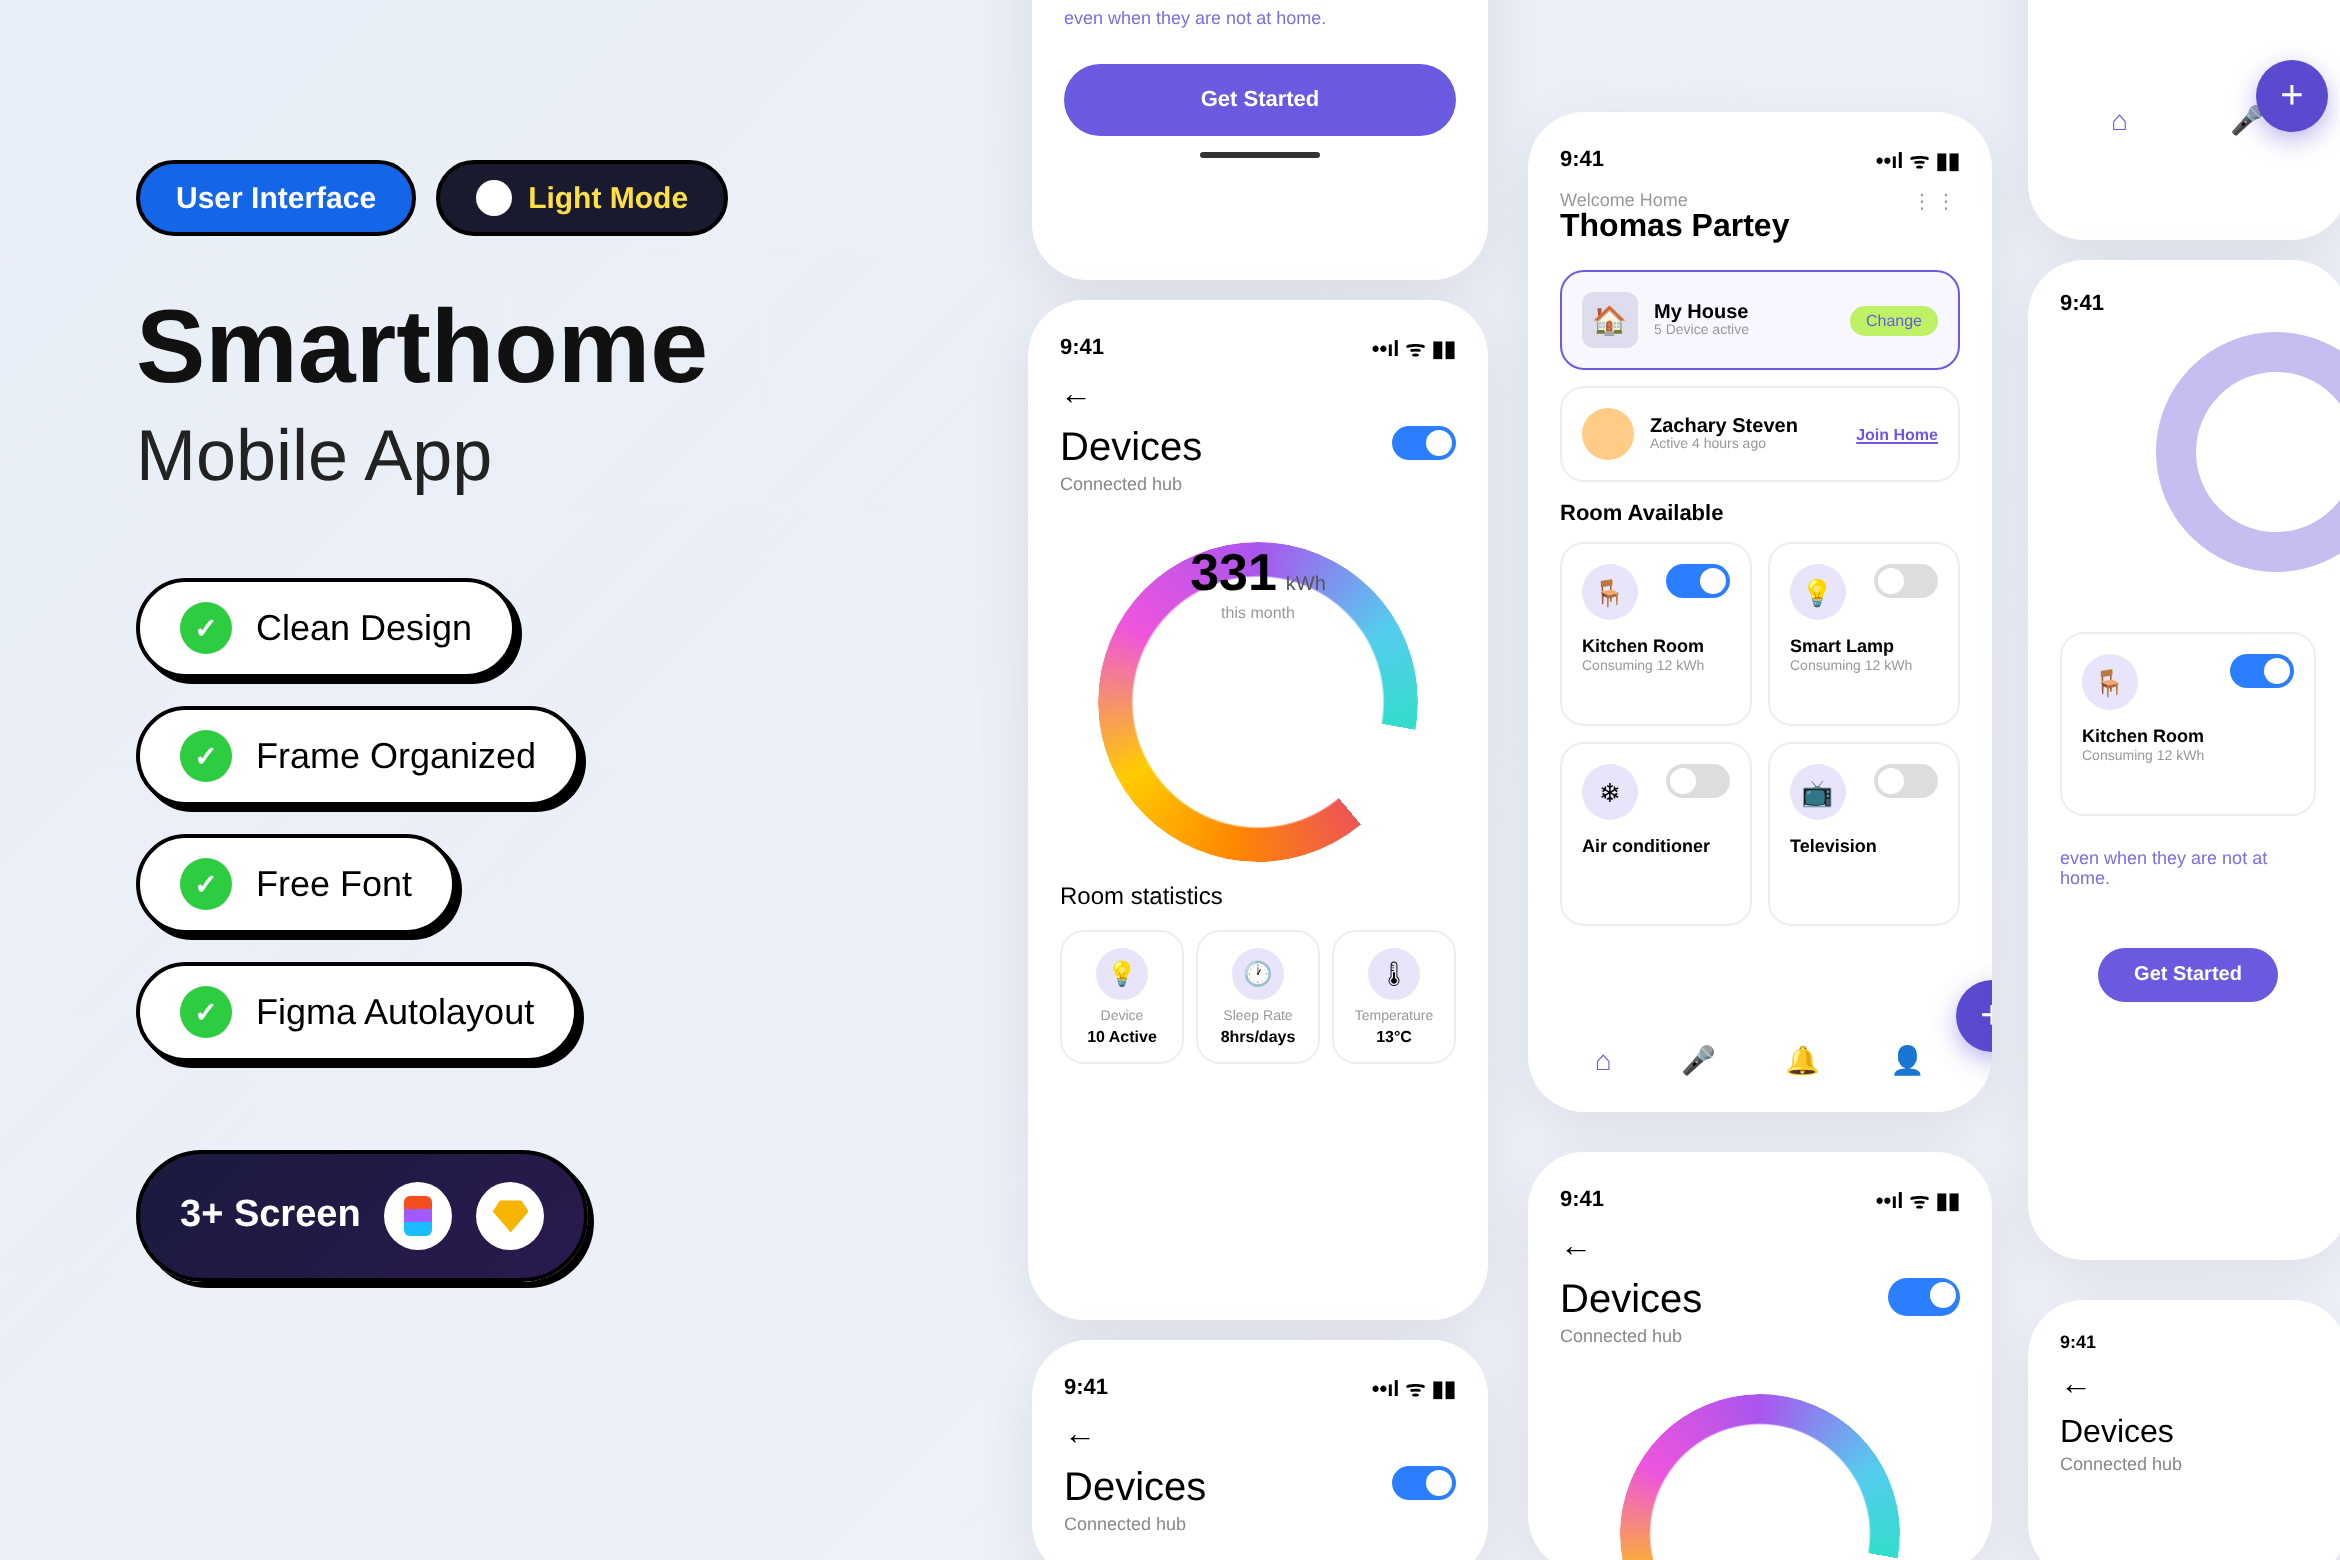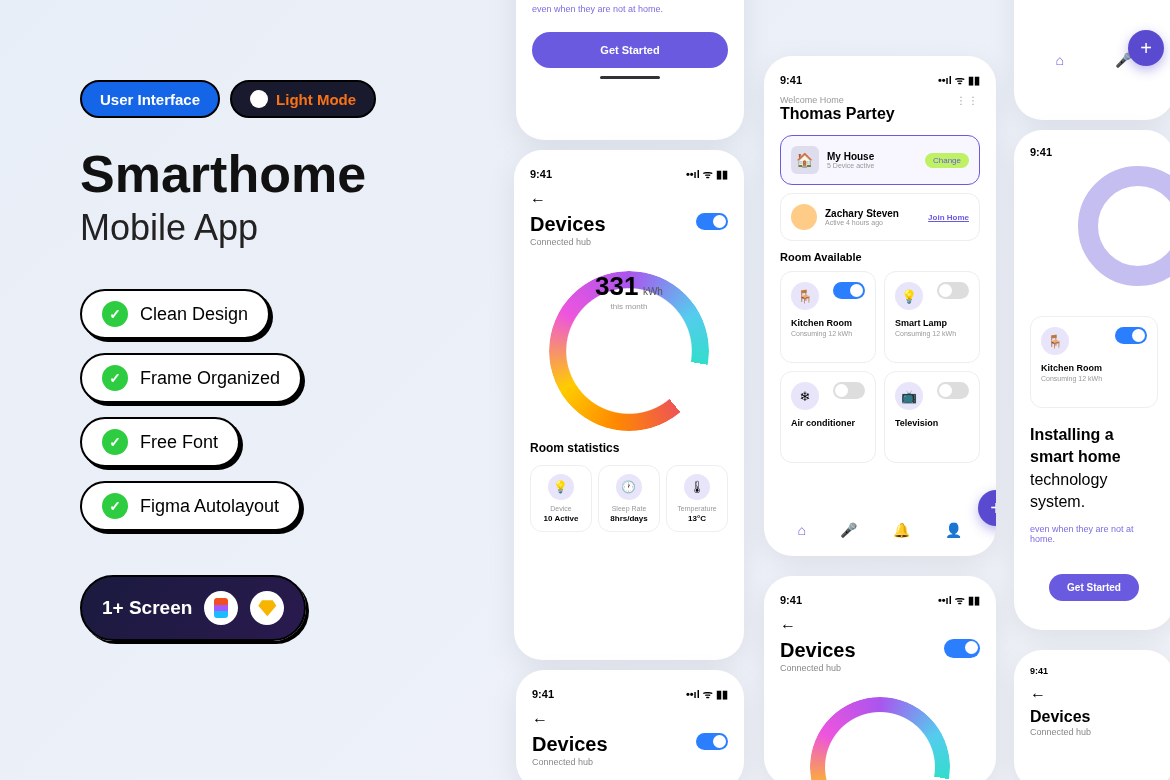--- a/index.html
+++ b/index.html
@@ -1,21 +1,21 @@
 <!DOCTYPE html>
 <html><head>
 <meta charset="utf-8">
 <style>
 *{margin:0;padding:0;box-sizing:border-box;font-family:-apple-system,BlinkMacSystemFont,'Segoe UI',sans-serif}
 body{width:1170px;height:780px;background:linear-gradient(135deg,#e8eef7 0%,#f0f2f9 100%);overflow:hidden;position:relative}
-.left-panel{position:absolute;left:80px;top:80px;width:420px}
+.left-panel{position:absolute;left:68px;top:80px;width:420px}
 .tag-row{display:flex;gap:10px;margin-bottom:28px}
 .tag{padding:8px 18px;border-radius:30px;font-size:15px;font-weight:600;display:flex;align-items:center;gap:8px;background:#0a0a0a;border:2px solid #000}
 .tag-blue{background:#1565e8;color:#fff}
-.tag-dark{background:#1a1a2e;color:#f97316}
+.tag-dark{background:#1a1a2e;color:#fde047}
 .sun-icon{width:18px;height:18px;background:#fff;border-radius:50%;position:relative}
 .title{font-size:52px;font-weight:800;color:#111;line-height:1.1;margin-bottom:4px}
 .subtitle{font-size:36px;font-weight:400;color:#222;margin-bottom:40px}
 .feature{display:inline-flex;align-items:center;gap:12px;padding:10px 20px;background:#fff;border:2px solid #000;border-radius:30px;font-size:18px;font-weight:500;margin-bottom:14px;box-shadow:3px 3px 0 #000}
 .check{width:26px;height:26px;background:#2ecc40;border-radius:50%;display:flex;align-items:center;justify-content:center;color:#fff;font-size:14px;font-weight:bold}
 .screen-badge{display:inline-flex;align-items:center;gap:12px;padding:14px 20px;background:linear-gradient(135deg,#1a1a3e,#2a1a4e);border:2px solid #000;border-radius:40px;margin-top:30px;box-shadow:3px 3px 0 #000}
 .screen-badge-text{color:#fff;font-size:19px;font-weight:600}
 .tool-icon{width:34px;height:34px;background:#fff;border-radius:50%;display:flex;align-items:center;justify-content:center}
 .figma-ico{width:14px;height:20px;background:linear-gradient(#f24e1e 33%,#a259ff 33% 66%,#1abcfe 66%);border-radius:3px}
 .sketch-ico{width:18px;height:16px;background:#f7b500;clip-path:polygon(50% 100%,0 35%,20% 0,80% 0,100% 35%)}
@@ -24,34 +24,34 @@
 .phone2{left:764px;top:56px;width:232px;height:500px}
 .phone3{left:516px;top:-70px;width:228px;height:210px}
 .phone4{left:1014px;top:-70px;width:160px;height:190px}
 .phone5{left:1014px;top:130px;width:160px;height:500px}
 .phone6{left:764px;top:576px;width:232px;height:210px}
 .phone7{left:516px;top:670px;width:228px;height:120px}
 .phone8{left:1014px;top:650px;width:160px;height:140px}
 .status-bar{display:flex;justify-content:space-between;align-items:center;font-size:11px;font-weight:600;margin-bottom:8px}
 .signals{display:flex;gap:3px;align-items:center}
 .back-arrow{font-size:16px;margin-bottom:6px;display:inline-block}
-.screen-title{font-size:20px;font-weight:700;margin-bottom:1px}
+.screen-title{font-size:20px;font-weight:400;margin-bottom:1px}
 .screen-sub{font-size:9px;color:#888;margin-bottom:14px}
 .toggle{width:32px;height:17px;background:#2b7fff;border-radius:10px;position:relative;display:inline-block}
 .toggle::after{content:'';position:absolute;width:13px;height:13px;background:#fff;border-radius:50%;top:2px;right:2px}
 .toggle.off{background:#ddd}
 .toggle.off::after{right:auto;left:2px}
 .title-row{display:flex;justify-content:space-between;align-items:flex-start}
 .gauge{width:160px;height:160px;margin:10px auto;position:relative;display:flex;align-items:flex-start;justify-content:center}
 .gauge-ring{position:absolute;inset:0;border-radius:50%;background:conic-gradient(from 140deg,#e55 0deg,#f80 50deg,#fc0 100deg,#e5d 160deg,#a5e 220deg,#5ce 280deg,#3dc 320deg,transparent 320deg);-webkit-mask:radial-gradient(circle,transparent 55%,#000 56%,#000 76%,transparent 77%)}
 .gauge-center{text-align:center;z-index:1}
 .gauge-val{font-size:26px;font-weight:700}
 .gauge-unit{font-size:10px;font-weight:500;color:#555}
 .gauge-sub{font-size:8px;color:#999}
-.stats-title{font-size:12px;font-weight:700;margin-bottom:10px}
+.stats-title{font-size:12px;font-weight:400;margin-bottom:10px}
 .stats-row{display:flex;gap:6px;margin-bottom:14px}
 .stat-card{flex:1;background:#fff;border:1px solid #eee;border-radius:12px;padding:8px 4px;text-align:center}
 .stat-icon{width:26px;height:26px;background:#e8e5fa;border-radius:50%;margin:0 auto 5px;display:flex;align-items:center;justify-content:center;font-size:12px}
 .stat-label{font-size:7px;color:#999;margin-bottom:2px}
 .stat-val{font-size:8px;font-weight:700}
 .btn-primary{background:#6a5ae0;color:#fff;padding:12px;border-radius:24px;text-align:center;font-size:11px;font-weight:600}
 .welcome{font-size:9px;color:#999}
 .username{font-size:16px;font-weight:700;margin-bottom:12px}
 .home-card{border:1px solid #eee;border-radius:12px;padding:10px;margin-bottom:8px;display:flex;align-items:center;gap:8px}
 .home-card.active{border:1.5px solid #6a5ae0;background:#f8f7ff}
@@ -105,21 +105,21 @@
       </div></div>
   <div class="feature-row"><div class="feature">
         <span class="check">✓</span>
         <span>Free Font</span>
       </div></div>
   <div class="feature-row"><div class="feature">
         <span class="check">✓</span>
         <span>Figma Autolayout</span>
       </div></div>
   <div class="screen-badge">
-    <span class="screen-badge-text">1+ Screen</span>
+    <span class="screen-badge-text">3+ Screen</span>
     <span class="tool-icon">
         <span class="figma-ico"></span>
       </span>
     <span class="tool-icon">
         <span class="sketch-ico"></span>
       </span>
   </div>
 </div>
 
 <div class="phone phone3">
@@ -250,23 +250,20 @@
   </div>
   <div style="height:150px;position:relative">
     <div style="position:absolute;right:-40px;top:0;width:120px;height:120px;border:20px solid #c5bef0;border-radius:50%"></div>
   </div>
   <div class="room-card" style="margin-bottom:16px">
     <div class="room-icon">🪑</div>
     <span class="toggle room-toggle"></span>
     <div class="room-name">Kitchen Room</div>
     <div class="room-sub">Consuming 12 kWh</div>
   </div>
-  <div class="install-text">
-    <span>Installing a smart home</span> <span class="install-light">technology system.</span>
-  </div>
   <div class="partial-text" style="margin-top:10px">even when they are not at home.</div>
   <div style="text-align:center;margin-top:30px"><span class="small-btn">Get Started</span></div>
 </div>
 
 <div class="phone phone6">
   <div class="status-bar">
     <span>9:41</span>
     <span class="signals">••ıl ᯤ ▮▮</span>
   </div>
   <span class="back-arrow">←</span>

